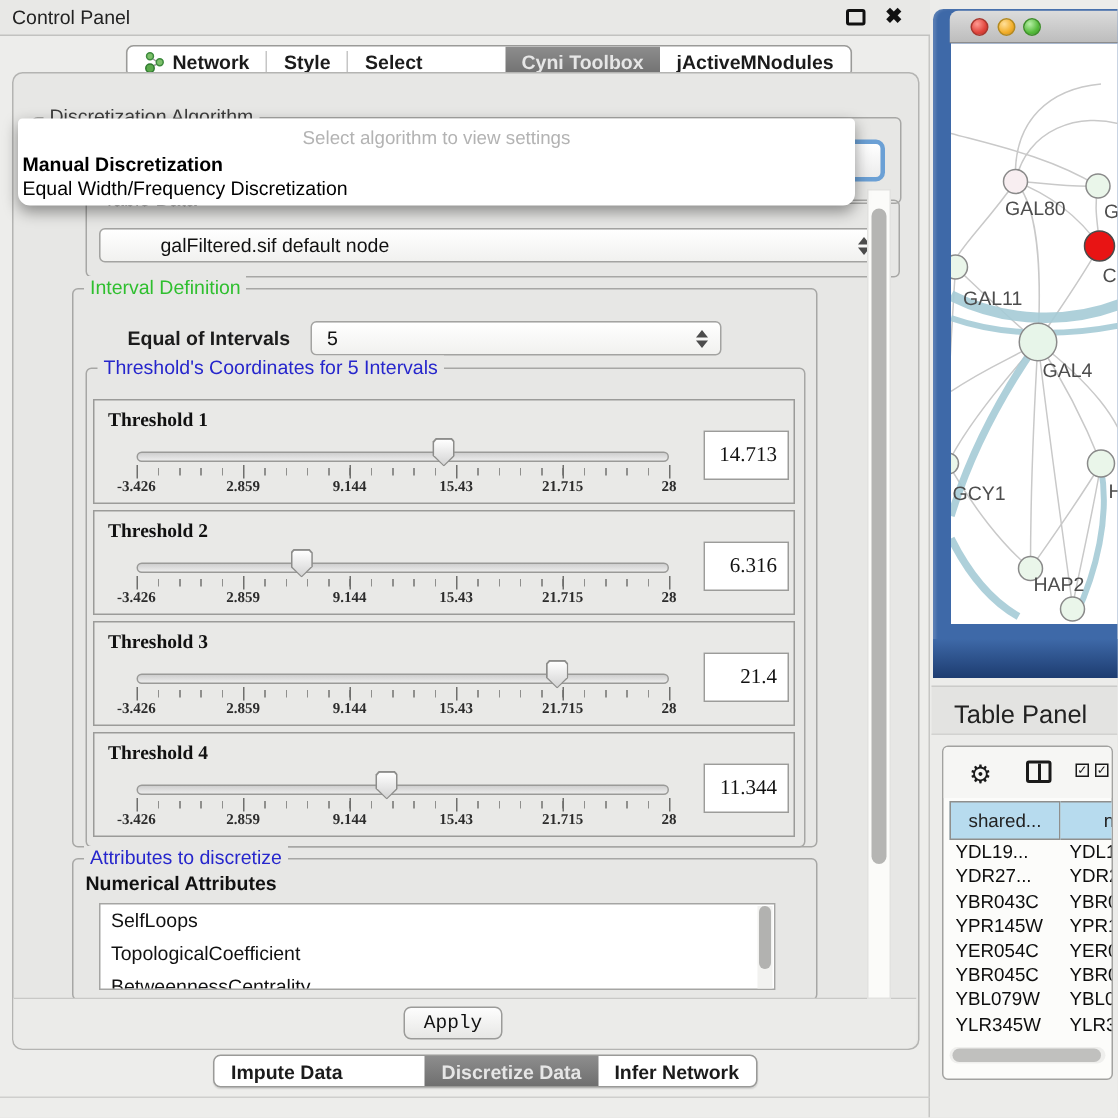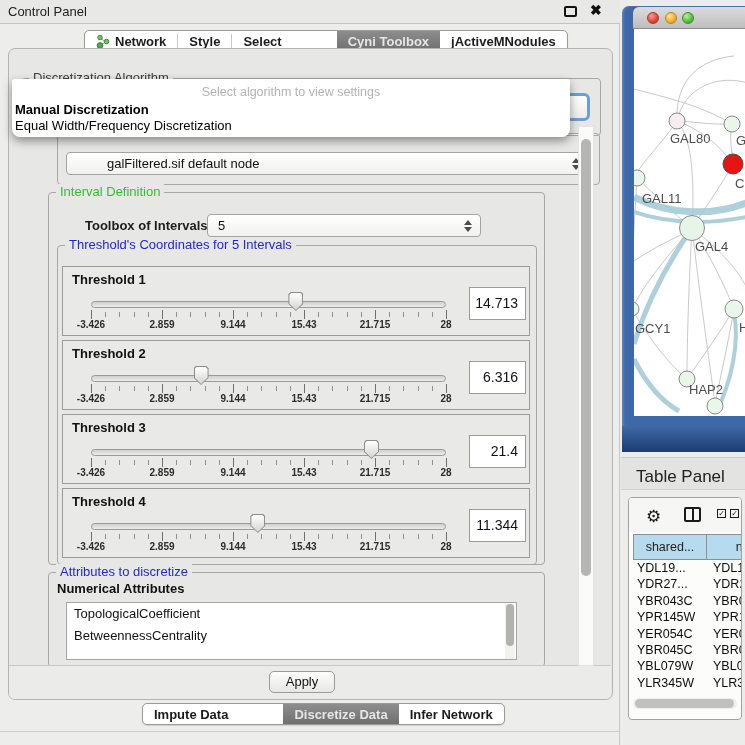--- a/index.html
+++ b/index.html
@@ -40,21 +40,21 @@
   .stepper .dn { bottom:1px; border-top:5px solid #4c4c4c; }
 
   
   #algo-popup { position:absolute; left:12px; top:79px; width:558px; height:58px; background:#fff; border-radius:3px 3px 8px 8px; box-shadow:0 4px 10px rgba(0,0,0,.4); z-index:30; }
   #algo-hint { position:absolute; top:6px; width:100%; text-align:center; font-size:12.5px; color:#b3b3b3; }
   #algo-opt1 { position:absolute; top:23px; left:3px; font-weight:bold; font-size:13px; color:#000; }
   #algo-opt2 { position:absolute; top:39px; left:3px; font-size:13px; color:#000; }
   #algo-combo-sliver { position:absolute; left:540px; top:93px; width:50px; height:28px; border:3px solid #6ba0d5; border-radius:6px; background:linear-gradient(#fff,#ececec); z-index:5; }
 
   
-  .tbox { position:absolute; left:62px; width:468px; height:70px; border:1px solid #9b9b99; background:#e9e9e7; }
+  .tbox { position:absolute; left:62px; width:468px; height:70px; border:1px solid #9b9b99; background:#e9e9e7;font-family:Liberation Serif, serif; }
   .tbox .t-label { position:absolute; left:9px; top:5px; font-weight:bold; font-size:13px; color:#111; }
   .track { position:absolute; left:28px; top:34px; width:355px; height:7px; border:1px solid #9a9a98; border-radius:4px; background:linear-gradient(#cfcfcf,#ececec); }
   .ticks-minor { position:absolute; left:28px; top:45px; width:356px; height:5px;
      background:repeating-linear-gradient(to right,#8f8f8d 0 1px,transparent 1px 14.2px); }
   .ticks-major { position:absolute; left:0; top:43px; width:100%; height:9px; }
   .major-tick { position:absolute; top:0; width:1px; height:9px; background:#6f6f6d; }
   .tick-labels { position:absolute; left:0; top:52px; width:100%; height:12px; }
   .tick-label { position:absolute; width:60px; text-align:center; font-size:10px; font-weight:bold; color:#2c2c2c; }
   .thumb-outer { position:absolute; top:25px; width:15px; height:19px; background:#8d8d8b;
      clip-path:polygon(50% 100%,0 62%,0 12%,14% 0,86% 0,100% 12%,100% 62%); }
@@ -64,21 +64,21 @@
      font-size:14px; line-height:31px; text-align:right; padding-right:7px; color:#111; }
 
   
   #attr-header { position:absolute; left:8px; top:8px; font-weight:bold; font-size:13px; color:#111; }
   #attr-list { position:absolute; left:17px; top:29px; width:451px; height:58px; background:#fff; border:1px solid #a5a5a3; overflow:hidden; }
   .list-item { height:22px; line-height:22px; padding-left:7px; font-size:13px; color:#111; }
   #attr-vscroll { position:absolute; right:1px; top:1px; width:10px; height:56px; background:#f2f2f0; }
   #attr-vthumb { position:absolute; left:1px; top:0; width:8px; height:42px; background:#b2b2b0; border-radius:4px; }
 
   
-  #apply-strip { position:absolute; left:1px; top:617px; width:602px; height:34px; background:#ebebe9; border-top:1px solid #c8c8c6; border-radius:0 0 6px 6px; }
+  #apply-strip { position:absolute; left:1px; top:617px; width:602px; height:34px; background:#ebebe9; border-top:1px solid #c8c8c6; border-radius:0 0 6px 6px;font-family:Liberation Mono, monospace; }
   #apply-btn { position:absolute; left:260px; top:5px; width:66px; height:22px; background:linear-gradient(#fdfdfd,#e7e7e5); border:1px solid #9b9b99; border-radius:5px; font-size:13px; color:#111; text-align:center; line-height:20px; }
 
   
   #main-vscroll { position:absolute; left:578px; top:126px; width:16px; height:540px; background:#fbfbf9; border:1px solid #e2e2e0; }
   #main-vthumb { position:absolute; left:2px; top:12px; width:10px; height:437px; background:#b5b5b3; border-radius:5px; }
 
   
   #net-window { position:absolute; left:622px; top:6px; width:130px; height:446px; background:#3e69a8; border-radius:7px 0 0 0; box-shadow:inset 2px 0 2px rgba(255,255,255,.15); }
   #net-titlebar { position:absolute; left:11px; top:1px; width:119px; height:22px; background:linear-gradient(#dcdcdc,#bdbdbd); border-radius:6px 0 0 0; border-bottom:1px solid #8d8d8d; }
   .tl { position:absolute; top:5px; width:12px; height:12px; border-radius:50%; }
@@ -171,21 +171,21 @@
       <span class="stepper">
           <i class="up"></i>
           <i class="dn"></i>
         </span>
     </div>
   </div>
 
   <div class="groupbox" style="left:48px; top:192px; width:497px; height:373px;">
     <span class="gb-title gb-green">Interval Definition</span>
   </div>
-  <span class="abs" style="left:85px; top:218px; font-weight:bold;">Toolbox of Intervals</span>
+  <span class="abs" style="left:85px; top:218px; font-weight:bold;">Equal of Intervals</span>
   <div class="combo" style="left:207px; top:214px; width:274px;">
     <span>5</span>
     <span class="stepper">
         <i class="up"></i>
         <i class="dn"></i>
       </span>
   </div>
 
   <div class="groupbox" style="left:57px; top:245px; width:480px; height:320px;">
     <span class="gb-title gb-blue">Threshold's Coordinates for 5 Intervals</span>
@@ -290,20 +290,21 @@
         <div class="thumb-inner"></div>
       </div>
     <div class="valuebox">11.344</div>
   </div>
 
   <div class="groupbox" style="left:48px; top:572px; width:497px; height:95px;">
     <span class="gb-title gb-blue">Attributes to discretize</span>
     <span id="attr-header">Numerical Attributes</span>
     <div id="attr-list">
       <div class="list-inner">
+          <div class="list-item">SelfLoops</div>
           <div class="list-item">TopologicalCoefficient</div>
           <div class="list-item">BetweennessCentrality</div>
         </div>
       <div id="attr-vscroll">
           <div id="attr-vthumb"></div>
         </div>
     </div>
   </div>
 
   <div class="abs" style="left:8px; top:48px; width:605px; height:652px; pointer-events:none;">

